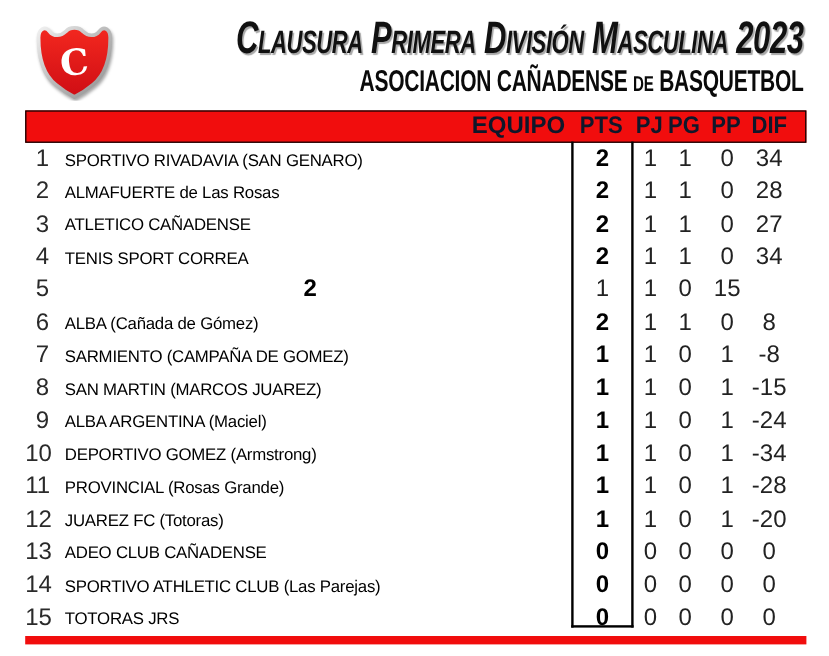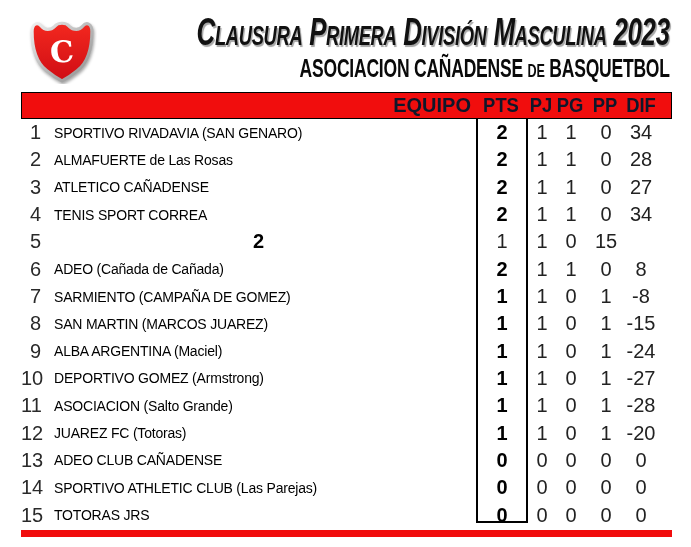--- a/index.html
+++ b/index.html
@@ -142,21 +142,21 @@
       <div class="cell pos">5</div>
       <div class="cell pts">2</div>
       <div class="cell num">1</div>
       <div class="cell num">1</div>
       <div class="cell num">0</div>
       <div class="cell num">15</div>
     </div>
 
     <div class="row grid">
       <div class="cell pos">6</div>
-      <div class="cell name">ADEO (Cañada de Cañada)</div>
+      <div class="cell name">ALBA (Cañada de Gómez)</div>
       <div class="cell pts">2</div>
       <div class="cell num">1</div>
       <div class="cell num">1</div>
       <div class="cell num">0</div>
       <div class="cell num">8</div>
     </div>
 
     <div class="row grid">
       <div class="cell pos">7</div>
       <div class="cell name">SARMIENTO (CAMPAÑA DE GOMEZ)</div>
@@ -187,26 +187,26 @@
       <div class="cell num">-24</div>
     </div>
 
     <div class="row grid">
       <div class="cell pos">10</div>
       <div class="cell name">DEPORTIVO GOMEZ (Armstrong)</div>
       <div class="cell pts">1</div>
       <div class="cell num">1</div>
       <div class="cell num">0</div>
       <div class="cell num">1</div>
-      <div class="cell num">-27</div>
+      <div class="cell num">-34</div>
     </div>
 
     <div class="row grid">
       <div class="cell pos">11</div>
-      <div class="cell name">ASOCIACION (Salto Grande)</div>
+      <div class="cell name">PROVINCIAL (Rosas Grande)</div>
       <div class="cell pts">1</div>
       <div class="cell num">1</div>
       <div class="cell num">0</div>
       <div class="cell num">1</div>
       <div class="cell num">-28</div>
     </div>
 
     <div class="row grid">
       <div class="cell pos">12</div>
       <div class="cell name">JUAREZ FC (Totoras)</div>

